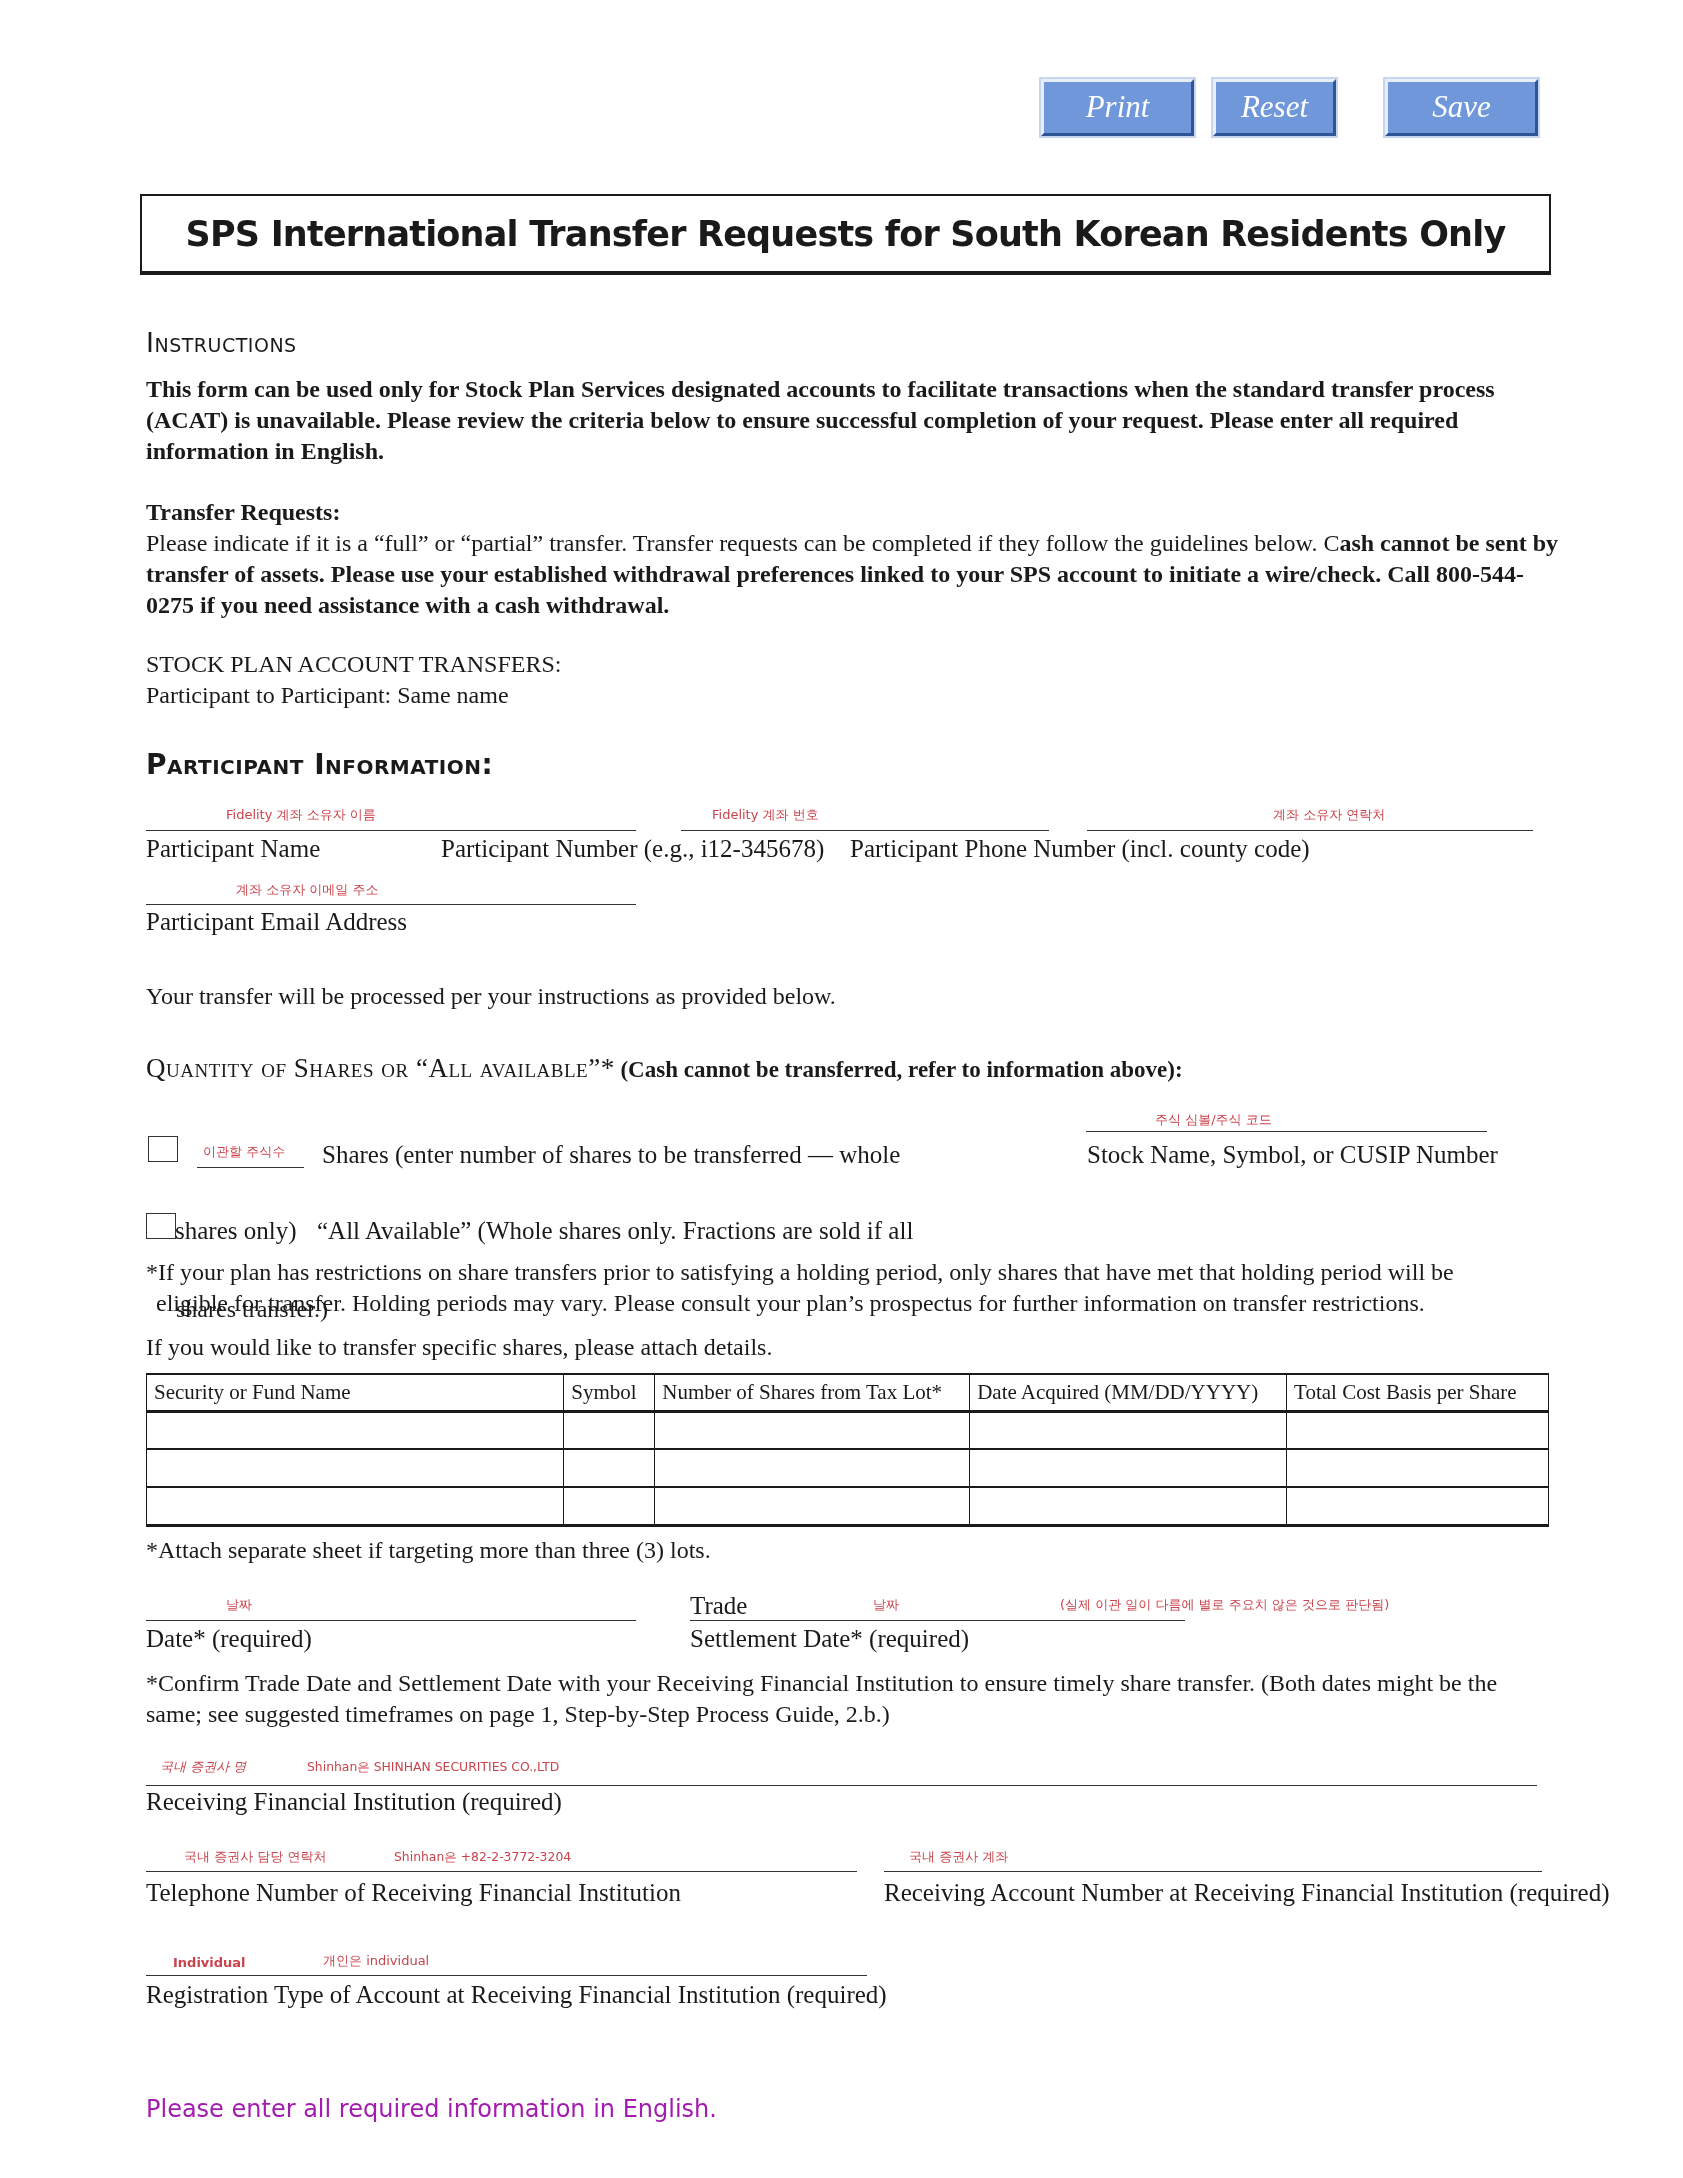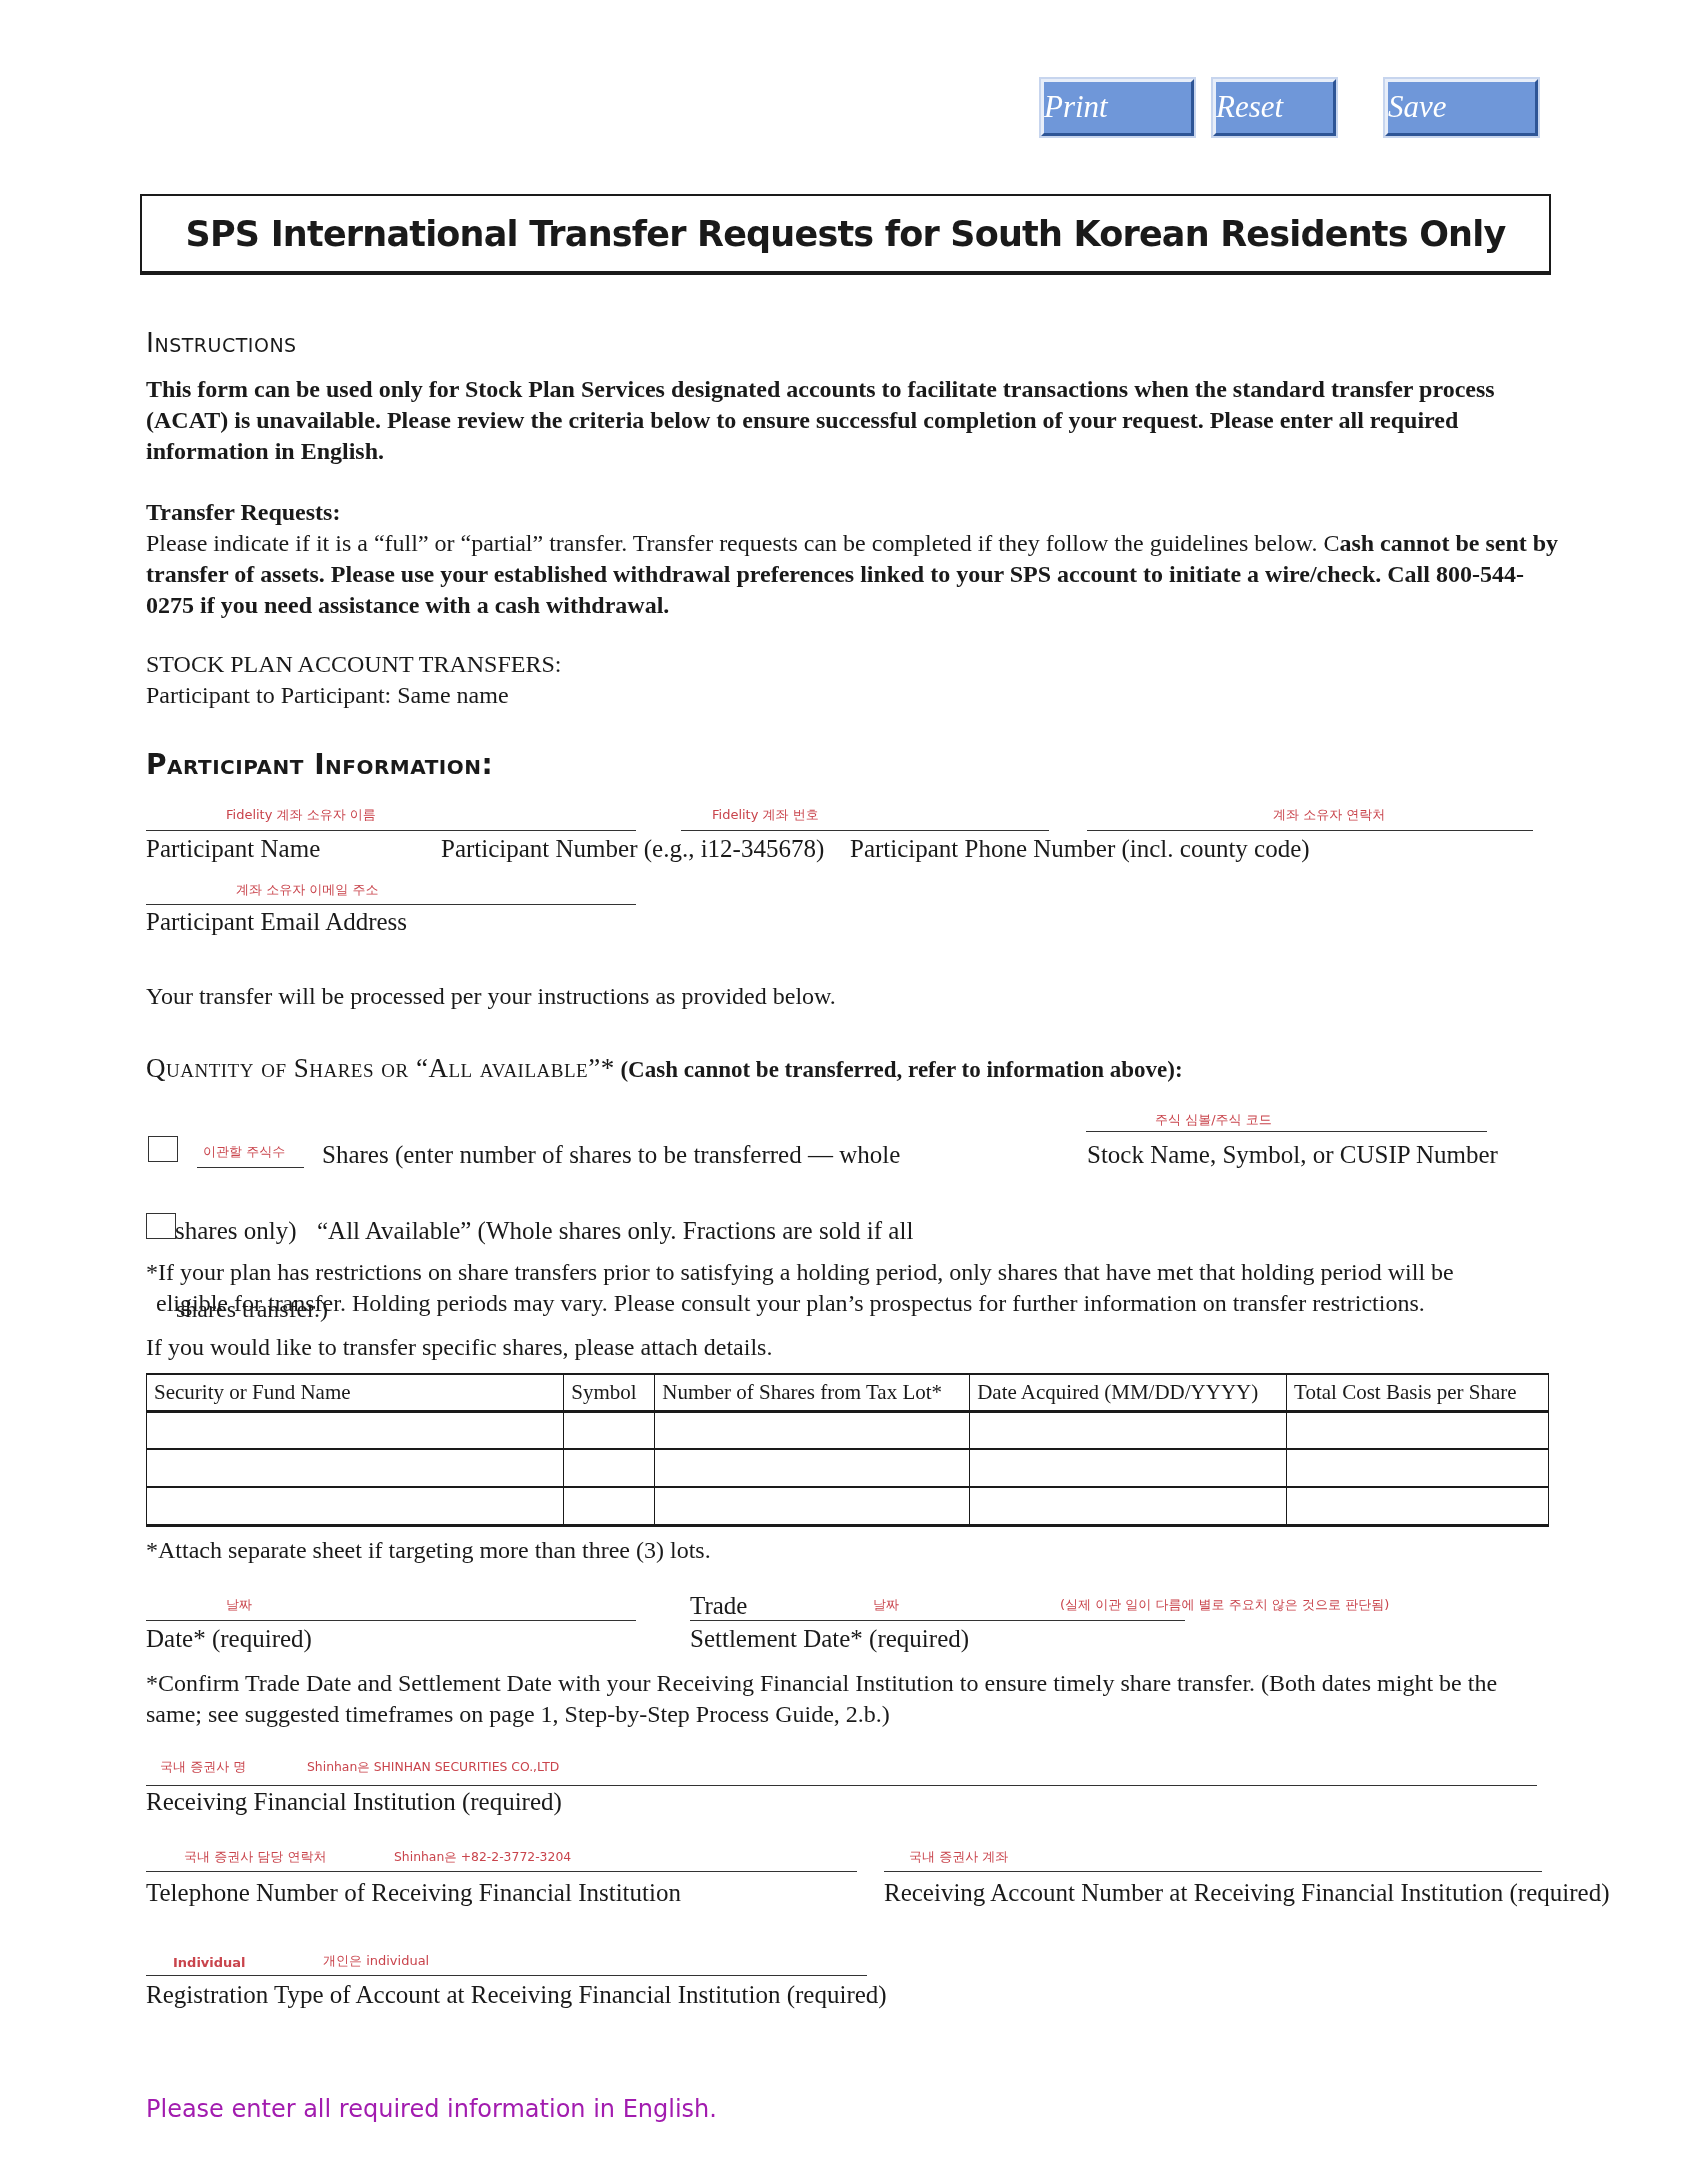--- a/index.html
+++ b/index.html
@@ -9,21 +9,21 @@
   .abs { position: absolute; }
 
   
   .btn {
     position: absolute; top: 79px; height: 57px;
     background: #6f97d9;
     border: 3px solid #2e5596;
     border-top-color: #e8eef9; border-left-color: #e8eef9;
     box-shadow: 0 0 0 2px #c7d5ee;
     color: #ffffff; font-family: "Liberation Serif", serif; font-style: italic;
-    font-size: 31px; line-height: 50px; cursor: pointer;
+    font-size: 31px; text-align: center; line-height: 50px; cursor: pointer;
   }
 
   .title-box {
     position: absolute; left: 140px; top: 194px; width: 1411px; height: 81px;
     border: 2px solid #1a1a1a; border-bottom-width: 4px;
     display: flex; align-items: center; justify-content: center;
   }
   .title-text {
     font-family: "DejaVu Sans", sans-serif; font-weight: bold; font-size: 35px;
     letter-spacing: -0.8px; color: #1a1a1a;
@@ -168,21 +168,21 @@
 
 <div class="lbl" style="left:690px; top:1592px;">Trade</div>
 <div class="ann" style="left:873px; top:1596px;">날짜</div>
 <div class="ann" style="left:1060px; top:1596px;text-align:right;">(실제 이관 일이 다름에 별로 주요치 않은 것으로 판단됨)</div>
 <div class="line" style="left:690px; top:1620px; width:495px;"></div>
 <div class="lbl" style="left:690px; top:1625px;">Settlement Date* (required)</div>
 
 <div class="abs body-text" style="left:146px; top:1668px; white-space:nowrap;">*Confirm Trade Date and Settlement Date with your Receiving Financial Institution to ensure timely share transfer. (Both dates might be the</div>
 <div class="abs body-text" style="left:146px; top:1699px; white-space:nowrap;">same; see suggested timeframes on page 1, Step-by-Step Process Guide, 2.b.)</div>
 
-<div class="ann" style="left:160px; top:1758px;">국내 증권사 명</div>
+<div class="ann" style="left:160px; top:1758px;font-style:italic;">국내 증권사 명</div>
 <div class="ann" style="left:307px; top:1759px; font-size:12.4px;">Shinhan은 SHINHAN SECURITIES CO.,LTD</div>
 <div class="line" style="left:146px; top:1785px; width:1391px;"></div>
 <div class="lbl" style="left:146px; top:1788px;">Receiving Financial Institution (required)</div>
 
 <div class="ann" style="left:184px; top:1848px;">국내 증권사 담당 연락처</div>
 <div class="ann" style="left:394px; top:1849px; font-size:12.4px;">Shinhan은 +82-2-3772-3204</div>
 <div class="line" style="left:146px; top:1871px; width:711px;"></div>
 <div class="lbl" style="left:146px; top:1879px;">Telephone Number of Receiving Financial Institution</div>
 
 <div class="ann" style="left:909px; top:1848px;">국내 증권사 계좌</div>

